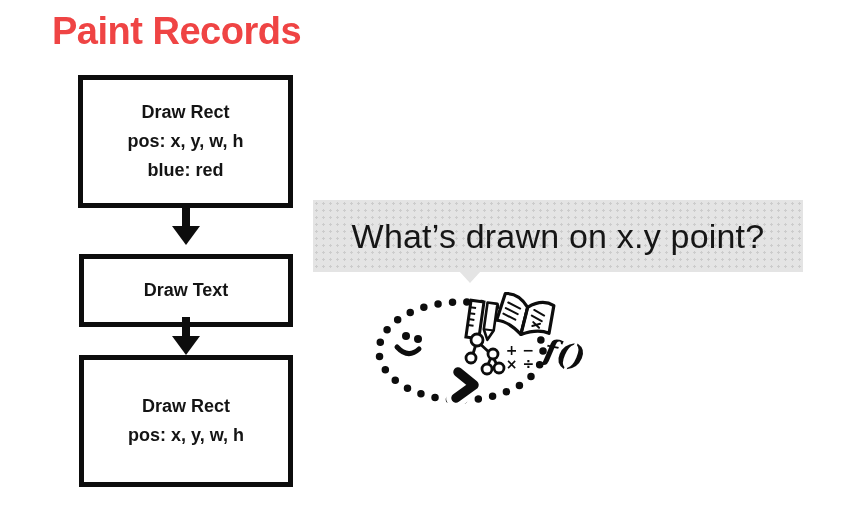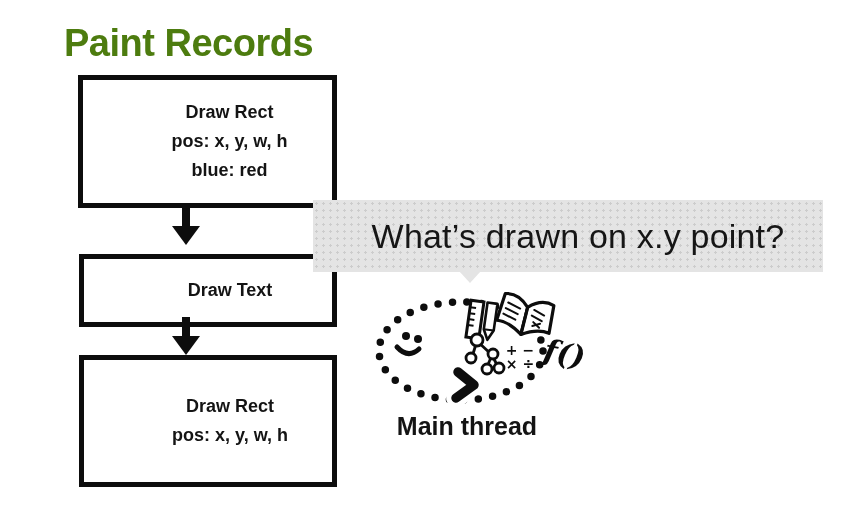--- a/index.html
+++ b/index.html
@@ -1,46 +1,46 @@
 <!DOCTYPE html>
 <html><head>
 <meta charset="utf-8">
 <style>
   html,body{margin:0;padding:0;background:#fff;}
   .canvas{
     position:relative;width:865px;height:506px;background:#ffffff;overflow:hidden;
     font-family:"Liberation Sans",sans-serif;color:#111;
   }
   .title{
-    position:absolute;left:48px;top:6px;margin:16px;
-    font-size:38px;font-weight:bold;letter-spacing:-0.5px;color:#4d7c0f;
+    position:absolute;left:48px;top:6px;margin:4px;
+    font-size:38px;font-weight:bold;letter-spacing:-0.5px;color:#ef4444;
   }
   
   .fbox{
     position:absolute;background:#fff;border:5px solid #0d0d0d;
     display:flex;flex-direction:column;justify-content:center;align-items:center;
-    font-weight:bold;font-size:18px;line-height:29px;text-align:center;color:#141414;padding-left:44px;
+    font-weight:bold;font-size:18px;line-height:29px;text-align:center;color:#141414;
   }
   .fbox1{left:78px;top:75px;width:205px;height:123px;}
   .fbox2{left:79px;top:254px;width:204px;height:63px;}
   .fbox3{left:79px;top:355px;width:204px;height:122px;}
   
   .arrow{position:absolute;left:172px;width:28px;display:flex;flex-direction:column;align-items:center;}
   .arrow1{top:207px;}
   .arrow2{top:317px;}
   .arrow .shaft{width:8px;height:19px;background:#0d0d0d;}
   .arrow .head{width:0;height:0;border-left:14px solid transparent;border-right:14px solid transparent;border-top:19px solid #0d0d0d;}
   
   .bubble{
     position:absolute;left:313px;top:200px;width:490px;height:72px;
     background-color:#e4e4e4;
     background-image:radial-gradient(#cccccc 1px, transparent 1.3px);
     background-size:7px 7px;
     display:flex;align-items:center;justify-content:center;
-    font-size:34px;color:#161616;letter-spacing:0.2px;padding-left:20px;
+    font-size:34px;color:#161616;letter-spacing:0.2px;
   }
   .bubble-tail{
     position:absolute;left:146px;bottom:-11px;width:0;height:0;
     border-left:11px solid transparent;border-right:11px solid transparent;
     border-top:12px solid #e4e4e4;
   }
   
   .mt-svg{position:absolute;left:360px;top:283px;}
   .mt-label{
     position:absolute;left:352px;top:412px;width:230px;text-align:center;
@@ -146,15 +146,14 @@
     </g>
 
     <g font-family="DejaVu Sans, sans-serif" font-weight="bold" font-size="14" fill="#0d0d0d" text-anchor="middle">
       <text x="160" y="72">+ −</text>
       <text x="160" y="86">× ÷</text>
     </g>
 
     <text x="184" y="80" font-family="DejaVu Serif, serif" font-style="italic" font-weight="bold" font-size="30" fill="#0d0d0d" transform="rotate(12 200 70)">f()</text>
   </svg>
 
-  <div class="mt-label">Main thread</div>
 
 </div>
 
 </body></html>

